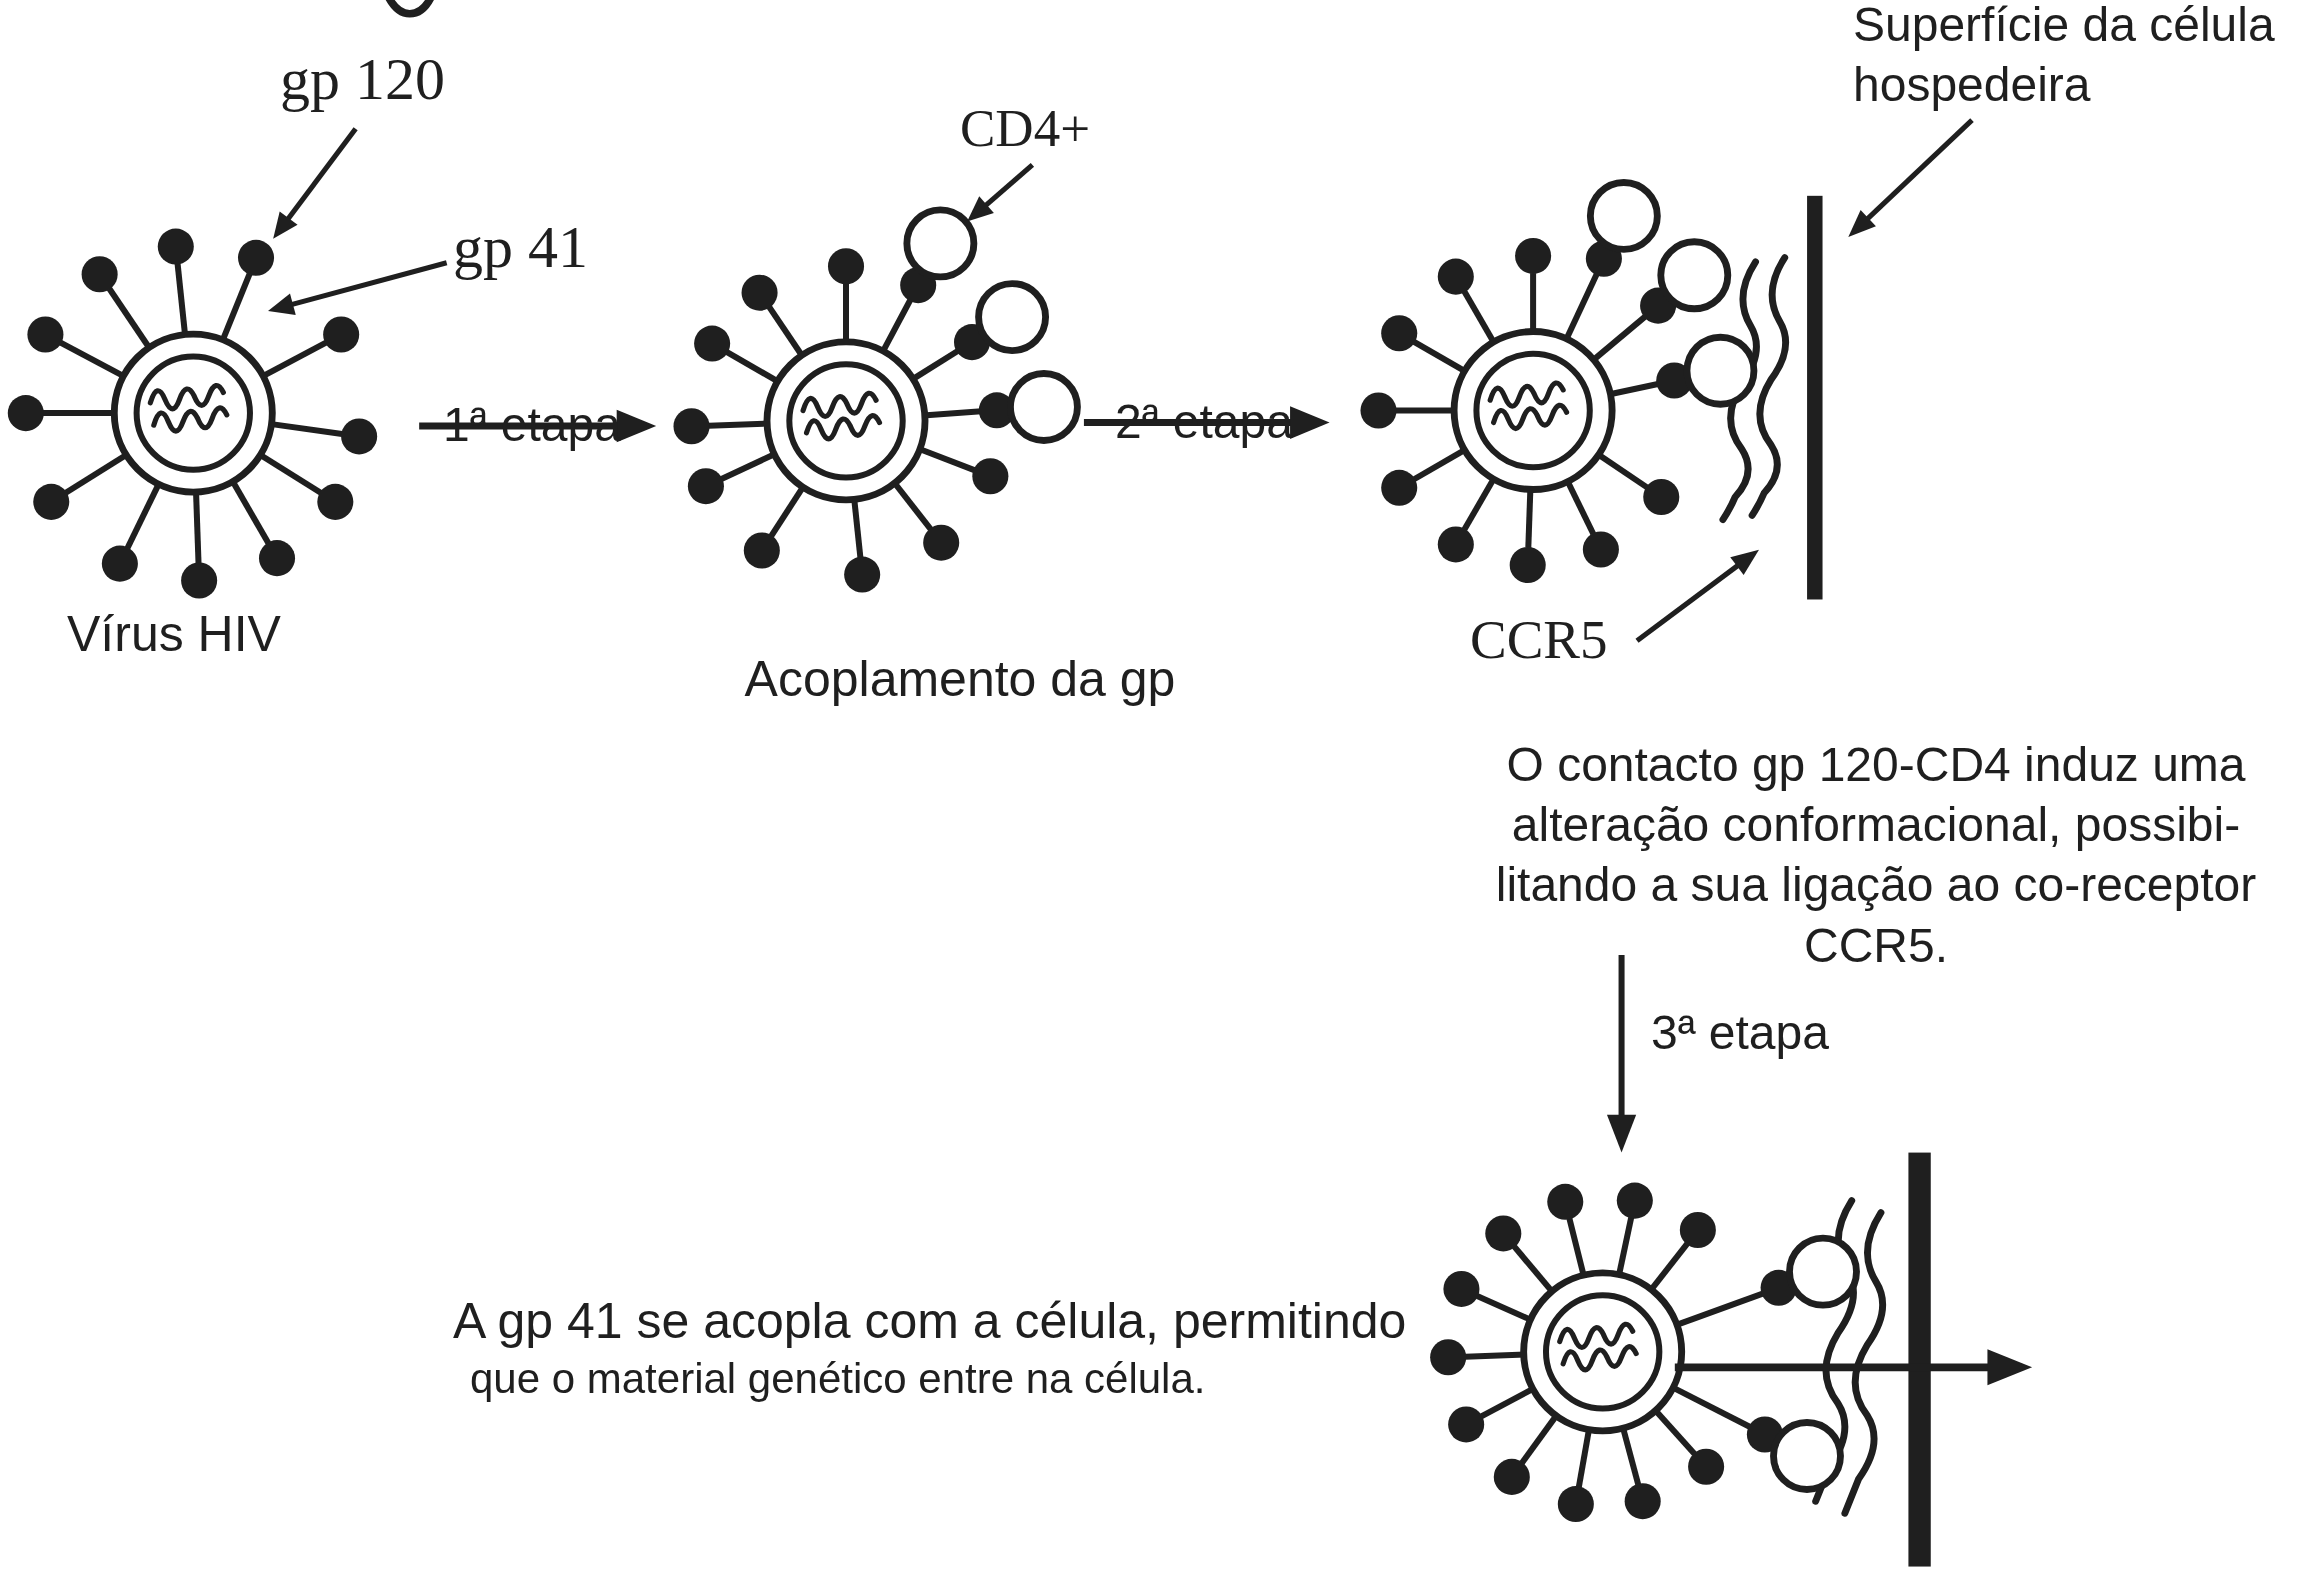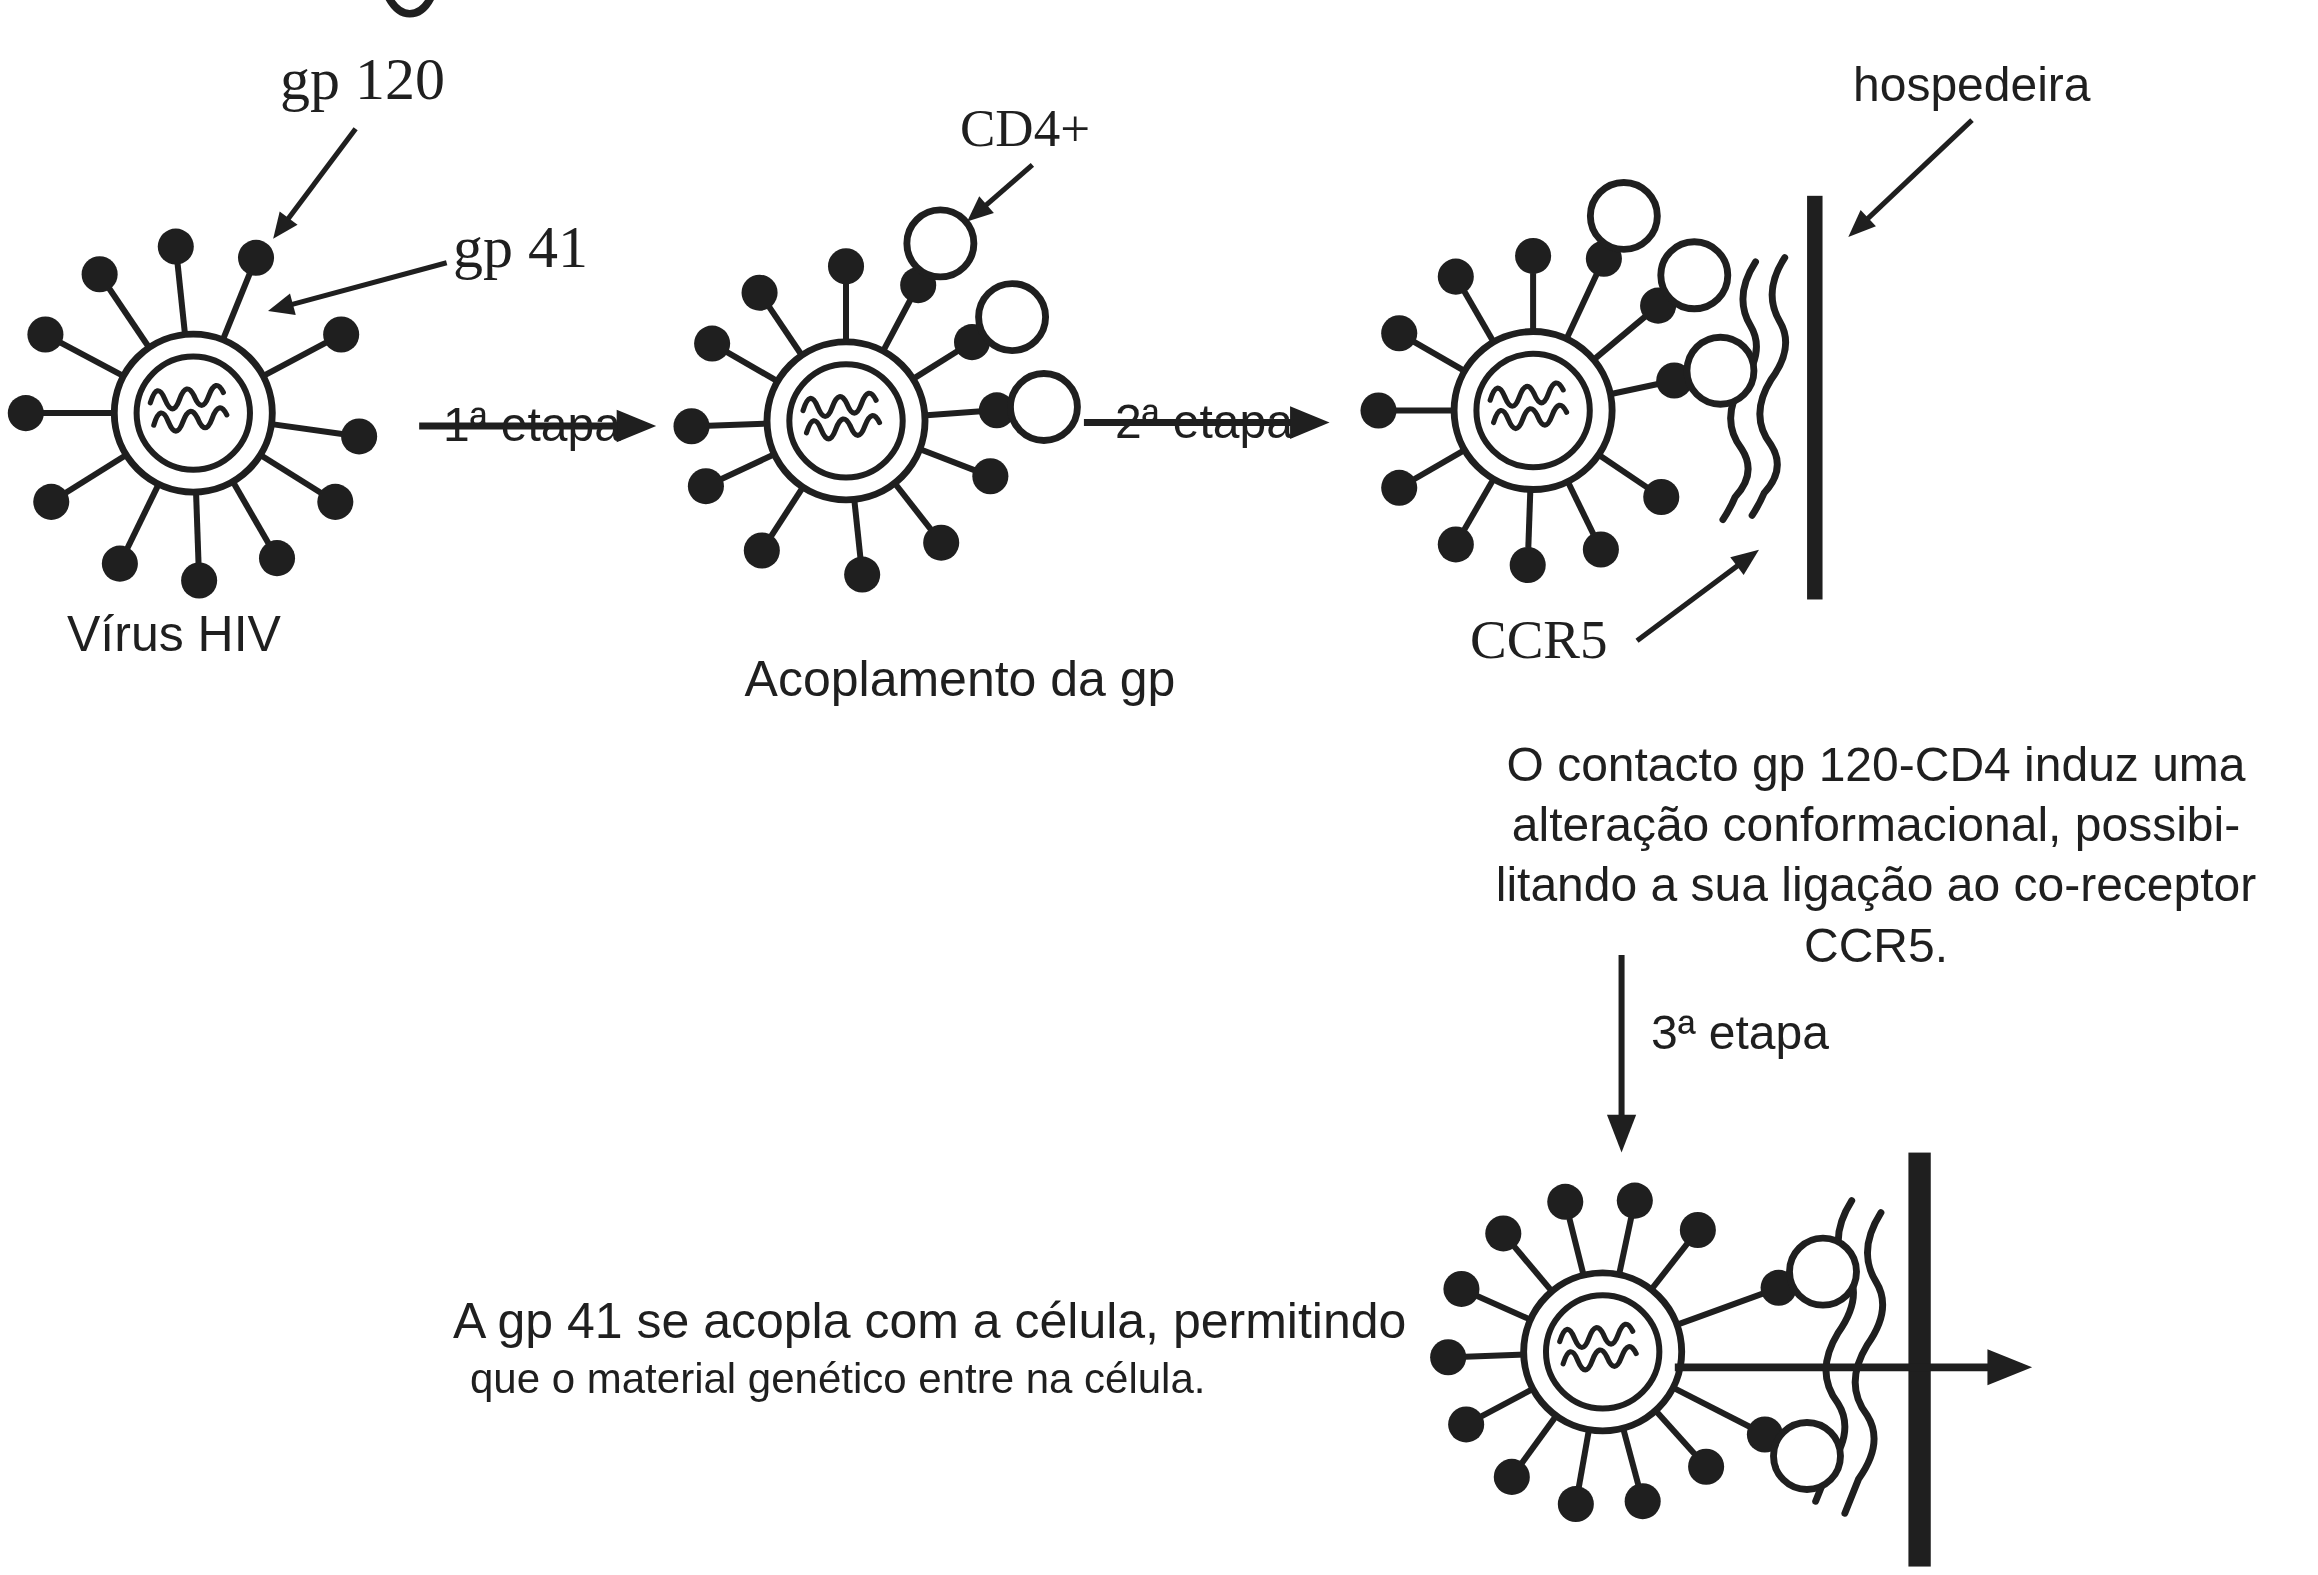--- a/index.html
+++ b/index.html
@@ -223,20 +223,21 @@
   <div class="lbl" style="left:67px;top:608px;font-size:50px">Vírus HIV</div>
 
   <div class="lbl cc" style="left:532px;top:364px;font-size:48px">1ª etapa</div>
 
   <div class="lbl serif" style="left:960px;top:101px;font-size:53px">CD4+</div>
 
   <div class="lbl cc" style="left:960px;top:617px;font-size:50px">Acoplamento da gp</div>
 
   <div class="lbl cc" style="left:1204px;top:361px;font-size:48px">2ª etapa</div>
 
+  <div class="lbl" style="left:1853px;top:0px;font-size:48px">Superfície da célula</div>
   <div class="lbl" style="left:1853px;top:60px;font-size:48px">hospedeira</div>
 
   <div class="lbl serif" style="left:1470px;top:611px;font-size:55px">CCR5</div>
 
   <div class="lbl cc" style="left:1876px;top:704px;font-size:48px">O contacto gp 120-CD4 induz uma</div>
   <div class="lbl cc" style="left:1876px;top:824px;font-size:48px">litando a sua ligação ao co-receptor</div>
   <div class="lbl cc" style="left:1876px;top:764px;font-size:48px">alteração conformacional, possibi-</div>
   <div class="lbl cc" style="left:1876px;top:885px;font-size:48px">CCR5.</div>
 
   <div class="lbl" style="left:1651px;top:1008px;font-size:48px">3ª etapa</div>

